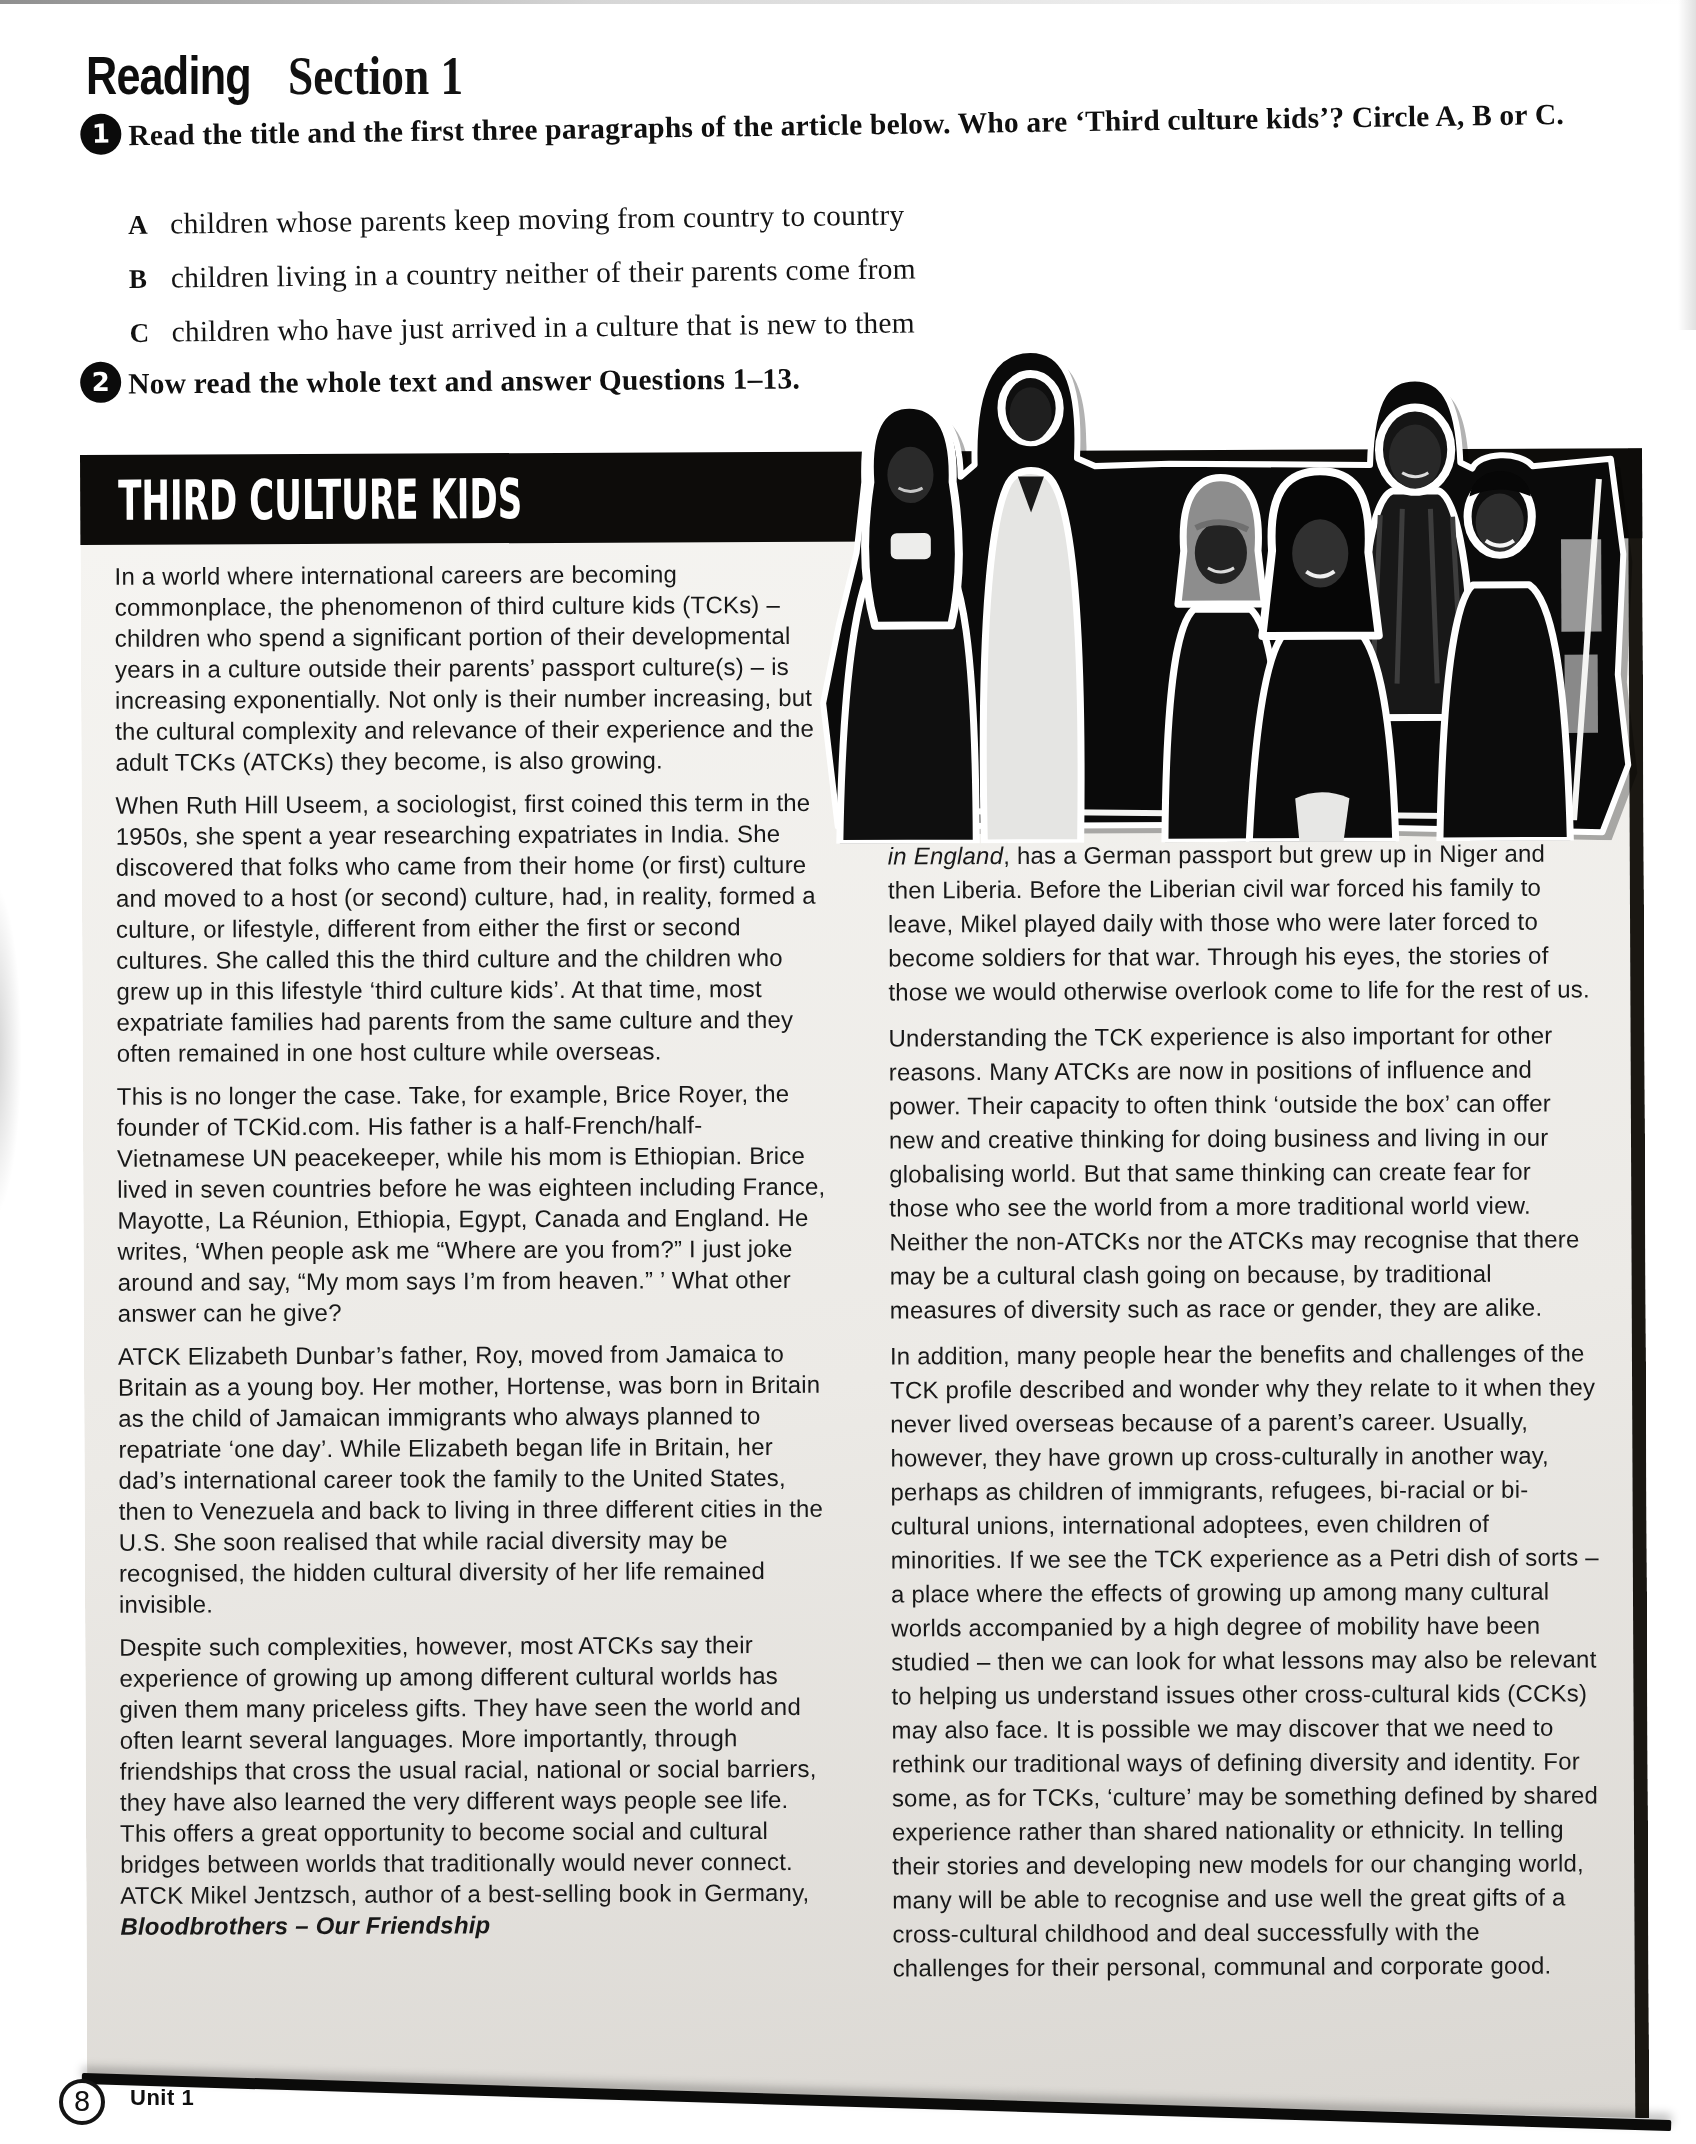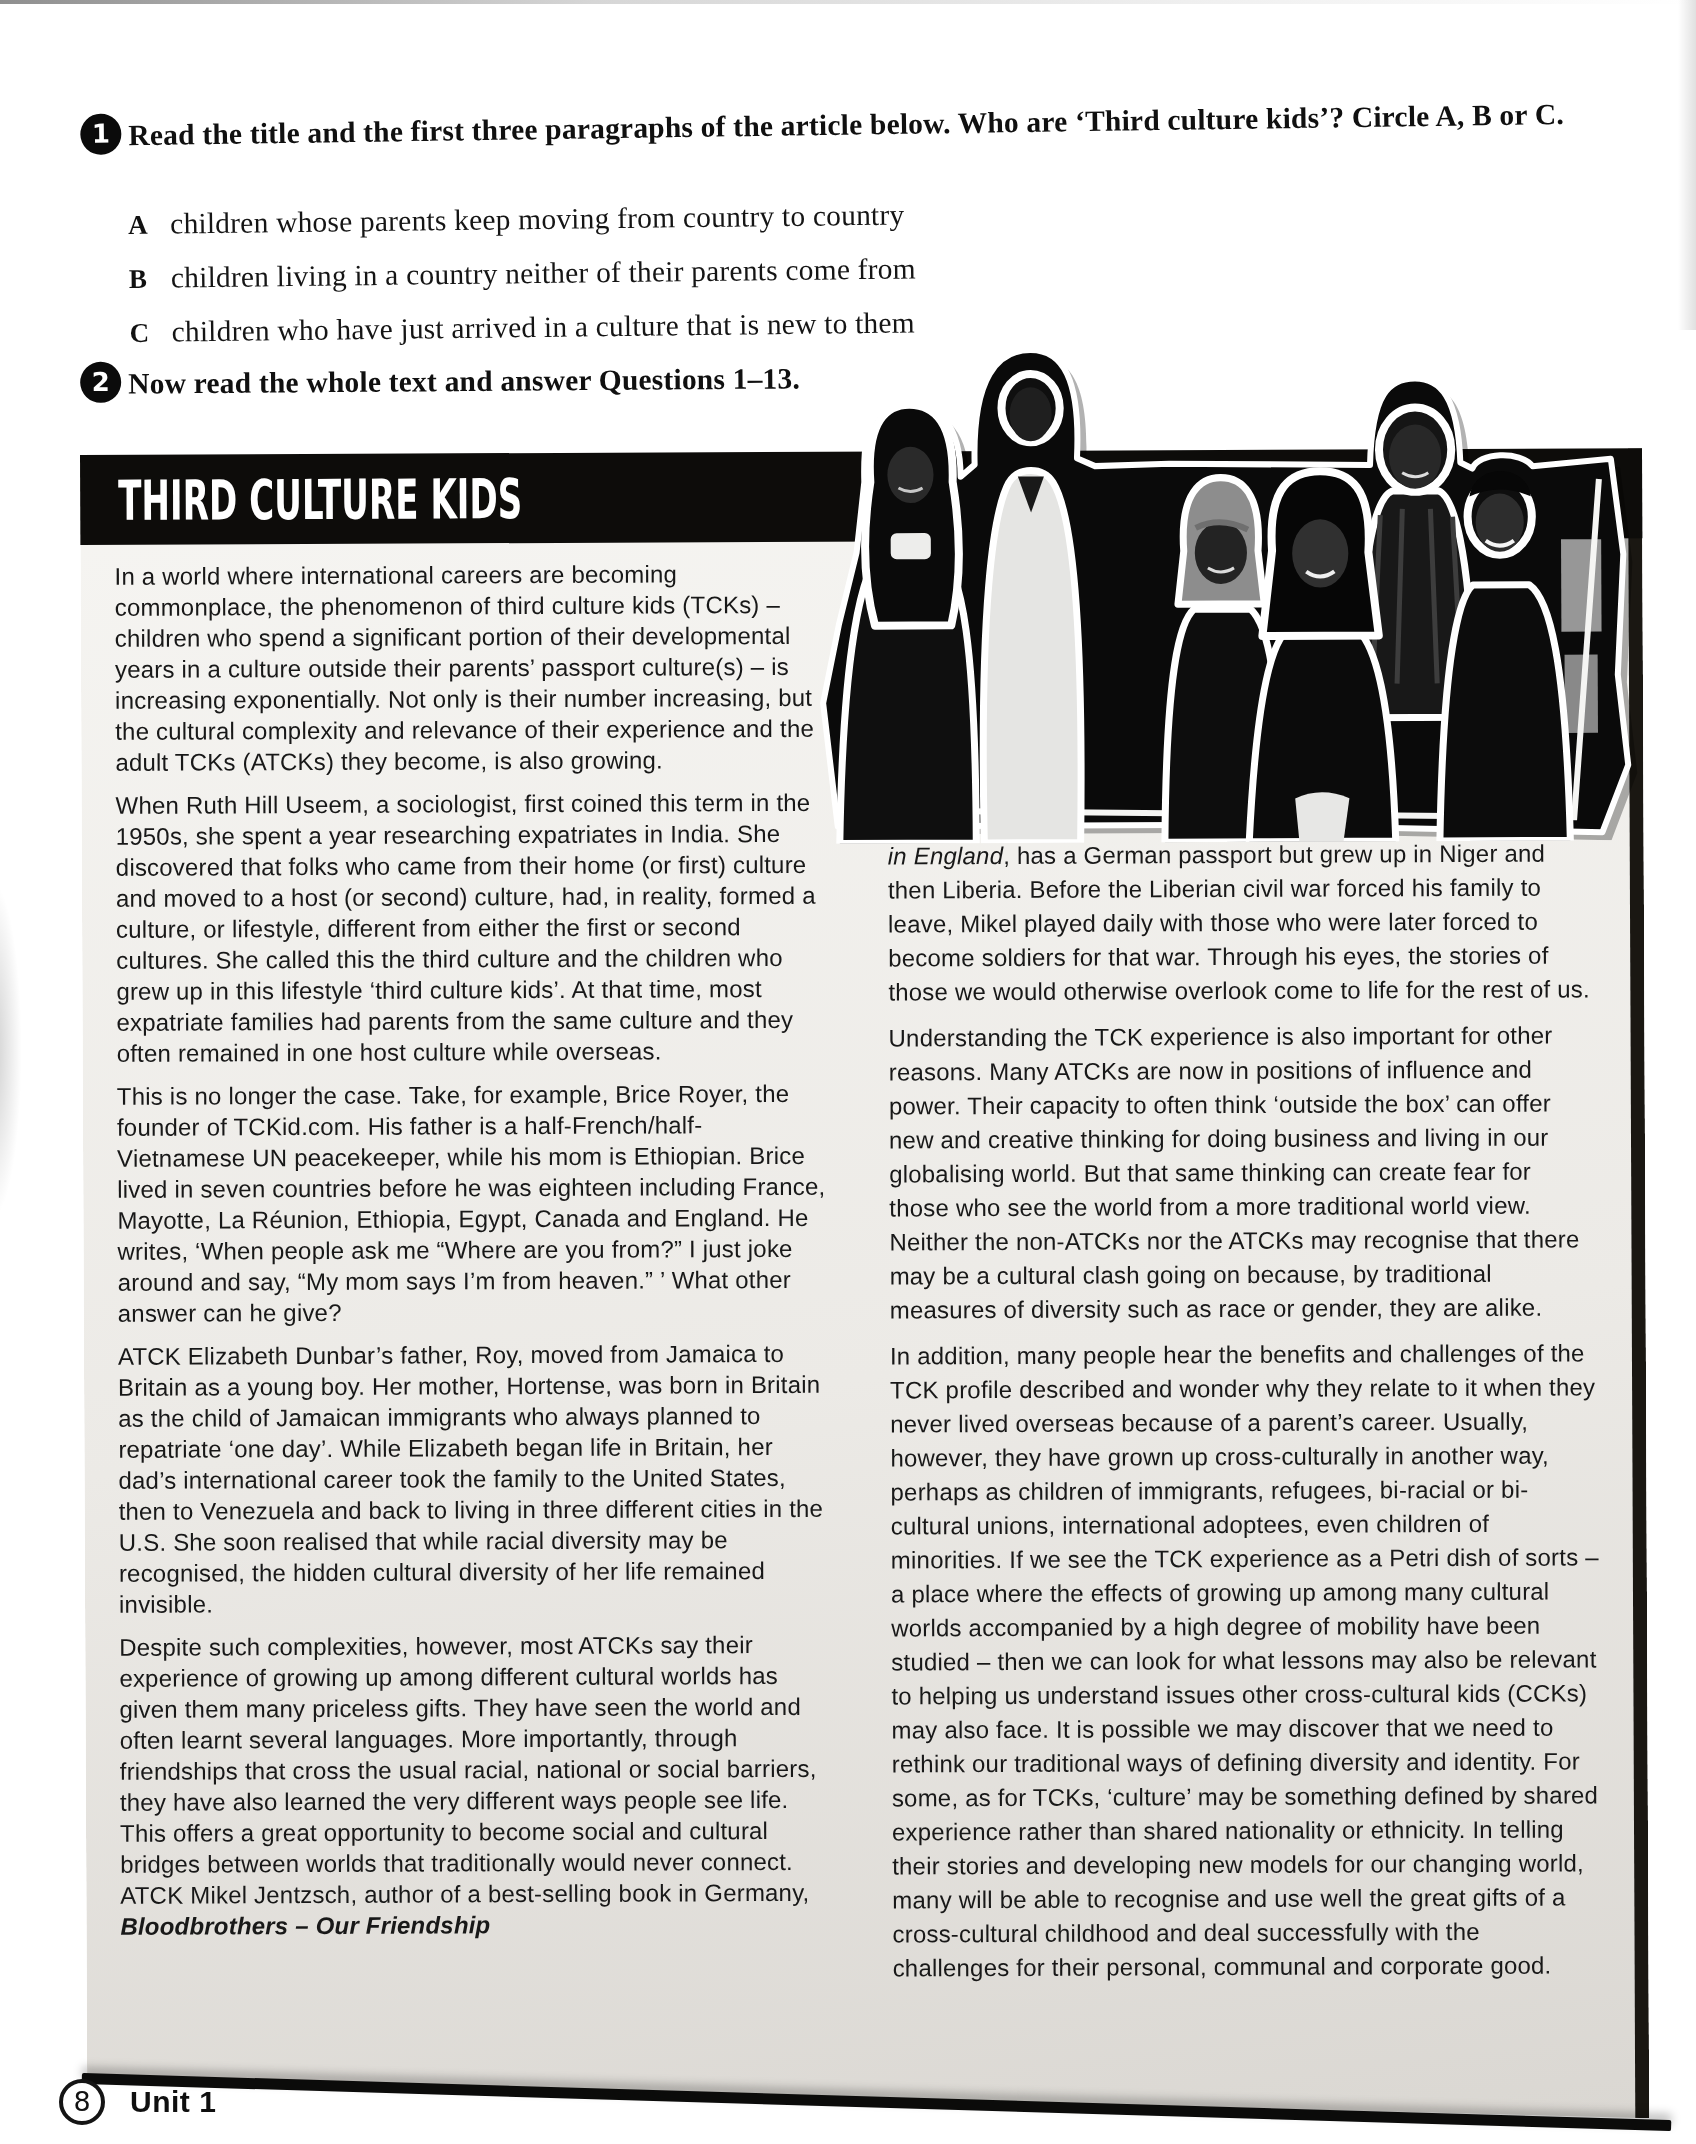--- a/index.html
+++ b/index.html
@@ -55,31 +55,35 @@
   .photo svg{display:block;width:100%;height:100%;}
   
   .bottom-line{position:absolute;left:82px;top:2073px;width:1590px;height:11px;background:#0b0b0a;
     transform:rotate(1.7deg);transform-origin:left top;border-radius:2px;
     box-shadow:0 -6px 10px rgba(0,0,0,.25);}
   
   .pg-circle{position:absolute;left:59px;top:2079px;width:46px;height:46px;border:4px solid #141414;
     border-radius:50%;background:#fff;box-sizing:border-box;text-align:center;line-height:38px;
     font-family:"DejaVu Sans",sans-serif;font-weight:500;font-size:27px;color:#111;}
   .unit{position:absolute;left:130px;top:2085px;font-family:"Liberation Sans",sans-serif;
-    font-weight:700;font-size:30px;color:#0f0f0f;letter-spacing:.5px;}
+    font-weight:700;font-size:22px;color:#0f0f0f;letter-spacing:.5px;}
 </style>
 </head>
 <body>
 
 <div class="page">
 
   <div class="scan-top-edge"></div>
   <div class="scan-left-smudge"></div>
   <div class="scan-corner"></div>
 
+  <div class="h1">
+    <span class="bold">Reading</span>
+    <span class="serif">Section 1</span>
+  </div>
 
   <div class="ex ex1">
     <div class="badge">1</div>
     <div class="ex-text">Read the title and the first three paragraphs of the article below. Who are ‘Third culture kids’? Circle A, B or C.</div>
   </div>
 
   <div class="options">
     <div class="opt">
       <span class="opt-letter">A</span>
       <span class="opt-text">children whose parents keep moving from country to country</span>

